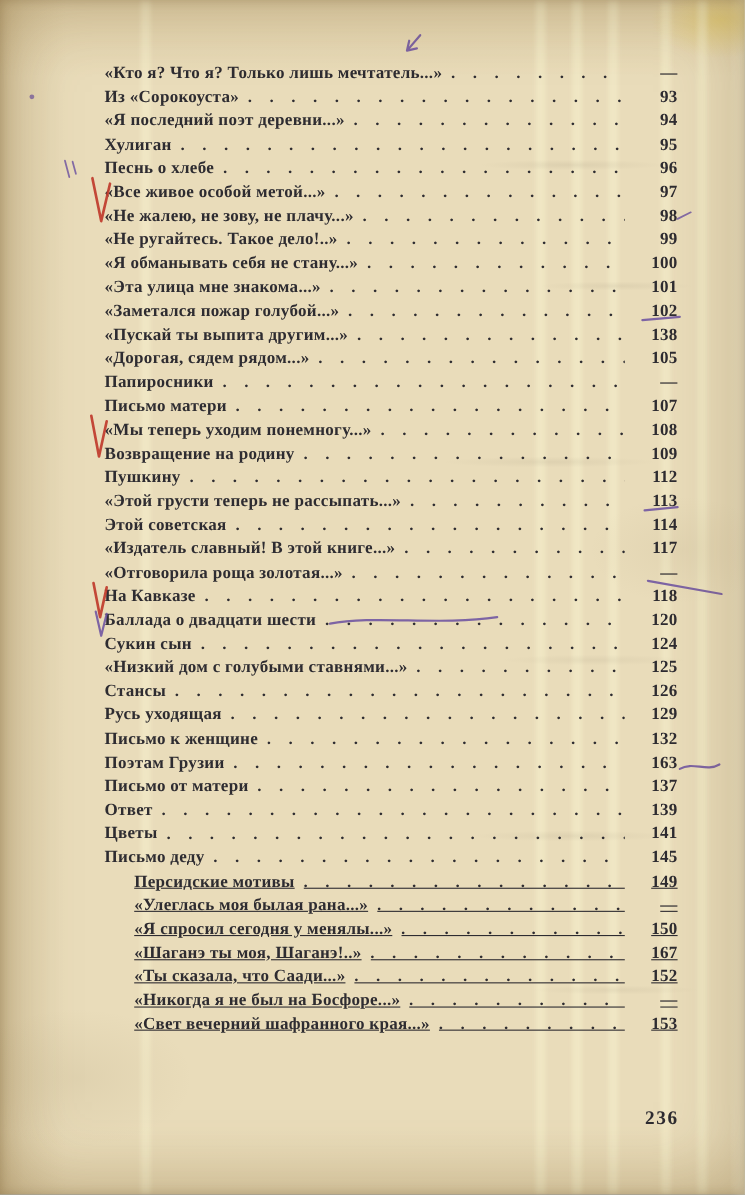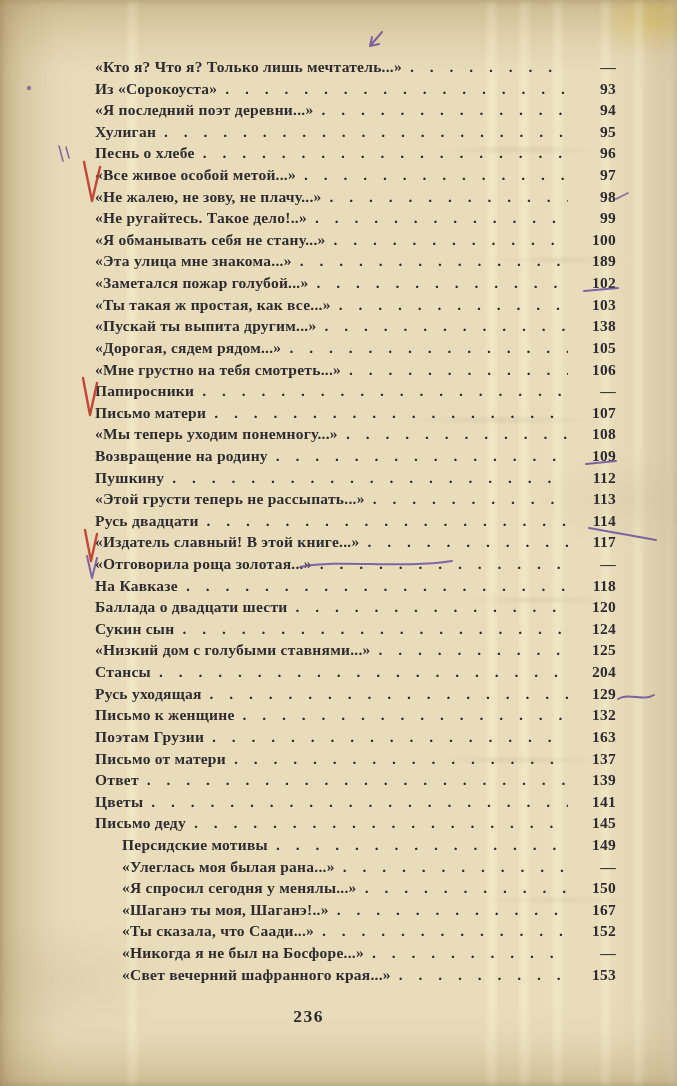--- a/index.html
+++ b/index.html
@@ -34,31 +34,31 @@
       radial-gradient(ellipse 120px 7px at 540px 600px, rgba(110,100,80,.08), transparent 70%),
       radial-gradient(ellipse 130px 7px at 520px 760px, rgba(110,100,80,.09), transparent 70%),
       radial-gradient(ellipse 110px 6px at 560px 900px, rgba(110,100,80,.08), transparent 70%),
       radial-gradient(ellipse 150px 90px at 70px 980px, rgba(140,120,80,.10), transparent 70%),
       radial-gradient(ellipse 120px 70px at 620px 500px, rgba(140,120,80,.08), transparent 70%);
   }
   .toc {
     position:absolute; left:95px; top:56px; width:521px; z-index:3;
     font-size:15.5px; letter-spacing:.25px;
   }
-  .row { display:flex; align-items:center; height:21.62px; line-height:21.62px; white-space:nowrap; }
-  .row.indent { padding-left:27px; }
+  .row { display:flex; align-items:flex-end; height:21.62px; line-height:21.62px; white-space:nowrap; }
+  .row.indent { padding-left:27px;text-decoration:underline; }
   .title { flex:0 0 auto; }
   .dots { flex:1 1 auto; overflow:hidden; margin:0 6px 0 8px; height:21.62px; }
   .dots::after {
     content:". . . . . . . . . . . . . . . . . . . . . . . . . . . . . . . . . . . . . . . .";
     letter-spacing:5px; word-spacing:2px; color:var(--ink, #2e2c31);
   }
   .pg { flex:0 0 auto; min-width:42px; text-align:right; }
   .footer {
-    position:absolute; left:0; right:60px; top:1006px; text-align:center; z-index:3;
+    position:absolute; left:0; right:60px; top:1006px; text-align:right; z-index:3;
     font-size:17.5px; letter-spacing:1.5px;
   }
   .marks { position:absolute; inset:0; z-index:6; pointer-events:none; }
   .mark-red  { stroke:var(--red-ink, #bf3a2b); fill:none; stroke-width:2.4; stroke-linecap:round; stroke-linejoin:round; opacity:.92; }
   .mark-purple { stroke:var(--purple-ink, #6a4fa0); fill:none; stroke-width:2; stroke-linecap:round; stroke-linejoin:round; opacity:.85; }
   .mark-purple-thin { stroke:var(--purple-ink, #6a4fa0); fill:none; stroke-width:1.6; stroke-linecap:round; opacity:.8; }
   .dot-purple { fill:var(--purple-ink, #6a4fa0); opacity:.7; stroke:none; }
 </style>
 </head>
 <body>
@@ -118,48 +118,38 @@
     <span class="pg">99</span>
   </div>
       <div class="row">
     <span class="title">«Я обманывать себя не стану...»</span>
     <span class="dots"></span>
     <span class="pg">100</span>
   </div>
       <div class="row">
     <span class="title">«Эта улица мне знакома...»</span>
     <span class="dots"></span>
-    <span class="pg">189</span>
+    <span class="pg">101</span>
   </div>
       <div class="row">
     <span class="title">«Заметался пожар голубой...»</span>
     <span class="dots"></span>
     <span class="pg">102</span>
   </div>
       <div class="row">
-    <span class="title">«Ты такая ж простая, как все...»</span>
-    <span class="dots"></span>
-    <span class="pg">103</span>
-  </div>
-      <div class="row">
     <span class="title">«Пускай ты выпита другим...»</span>
     <span class="dots"></span>
     <span class="pg">138</span>
   </div>
       <div class="row">
     <span class="title">«Дорогая, сядем рядом...»</span>
     <span class="dots"></span>
     <span class="pg">105</span>
   </div>
       <div class="row">
-    <span class="title">«Мне грустно на тебя смотреть...»</span>
-    <span class="dots"></span>
-    <span class="pg">106</span>
-  </div>
-      <div class="row">
     <span class="title">Папиросники</span>
     <span class="dots"></span>
     <span class="pg">—</span>
   </div>
       <div class="row">
     <span class="title">Письмо матери</span>
     <span class="dots"></span>
     <span class="pg">107</span>
   </div>
       <div class="row">
@@ -176,21 +166,21 @@
     <span class="title">Пушкину</span>
     <span class="dots"></span>
     <span class="pg">112</span>
   </div>
       <div class="row">
     <span class="title">«Этой грусти теперь не рассыпать...»</span>
     <span class="dots"></span>
     <span class="pg">113</span>
   </div>
       <div class="row">
-    <span class="title">Русь двадцати</span>
+    <span class="title">Этой советская</span>
     <span class="dots"></span>
     <span class="pg">114</span>
   </div>
       <div class="row">
     <span class="title">«Издатель славный! В этой книге...»</span>
     <span class="dots"></span>
     <span class="pg">117</span>
   </div>
       <div class="row">
     <span class="title">«Отговорила роща золотая...»</span>
@@ -213,21 +203,21 @@
     <span class="pg">124</span>
   </div>
       <div class="row">
     <span class="title">«Низкий дом с голубыми ставнями...»</span>
     <span class="dots"></span>
     <span class="pg">125</span>
   </div>
       <div class="row">
     <span class="title">Стансы</span>
     <span class="dots"></span>
-    <span class="pg">204</span>
+    <span class="pg">126</span>
   </div>
       <div class="row">
     <span class="title">Русь уходящая</span>
     <span class="dots"></span>
     <span class="pg">129</span>
   </div>
       <div class="row">
     <span class="title">Письмо к женщине</span>
     <span class="dots"></span>
     <span class="pg">132</span>

